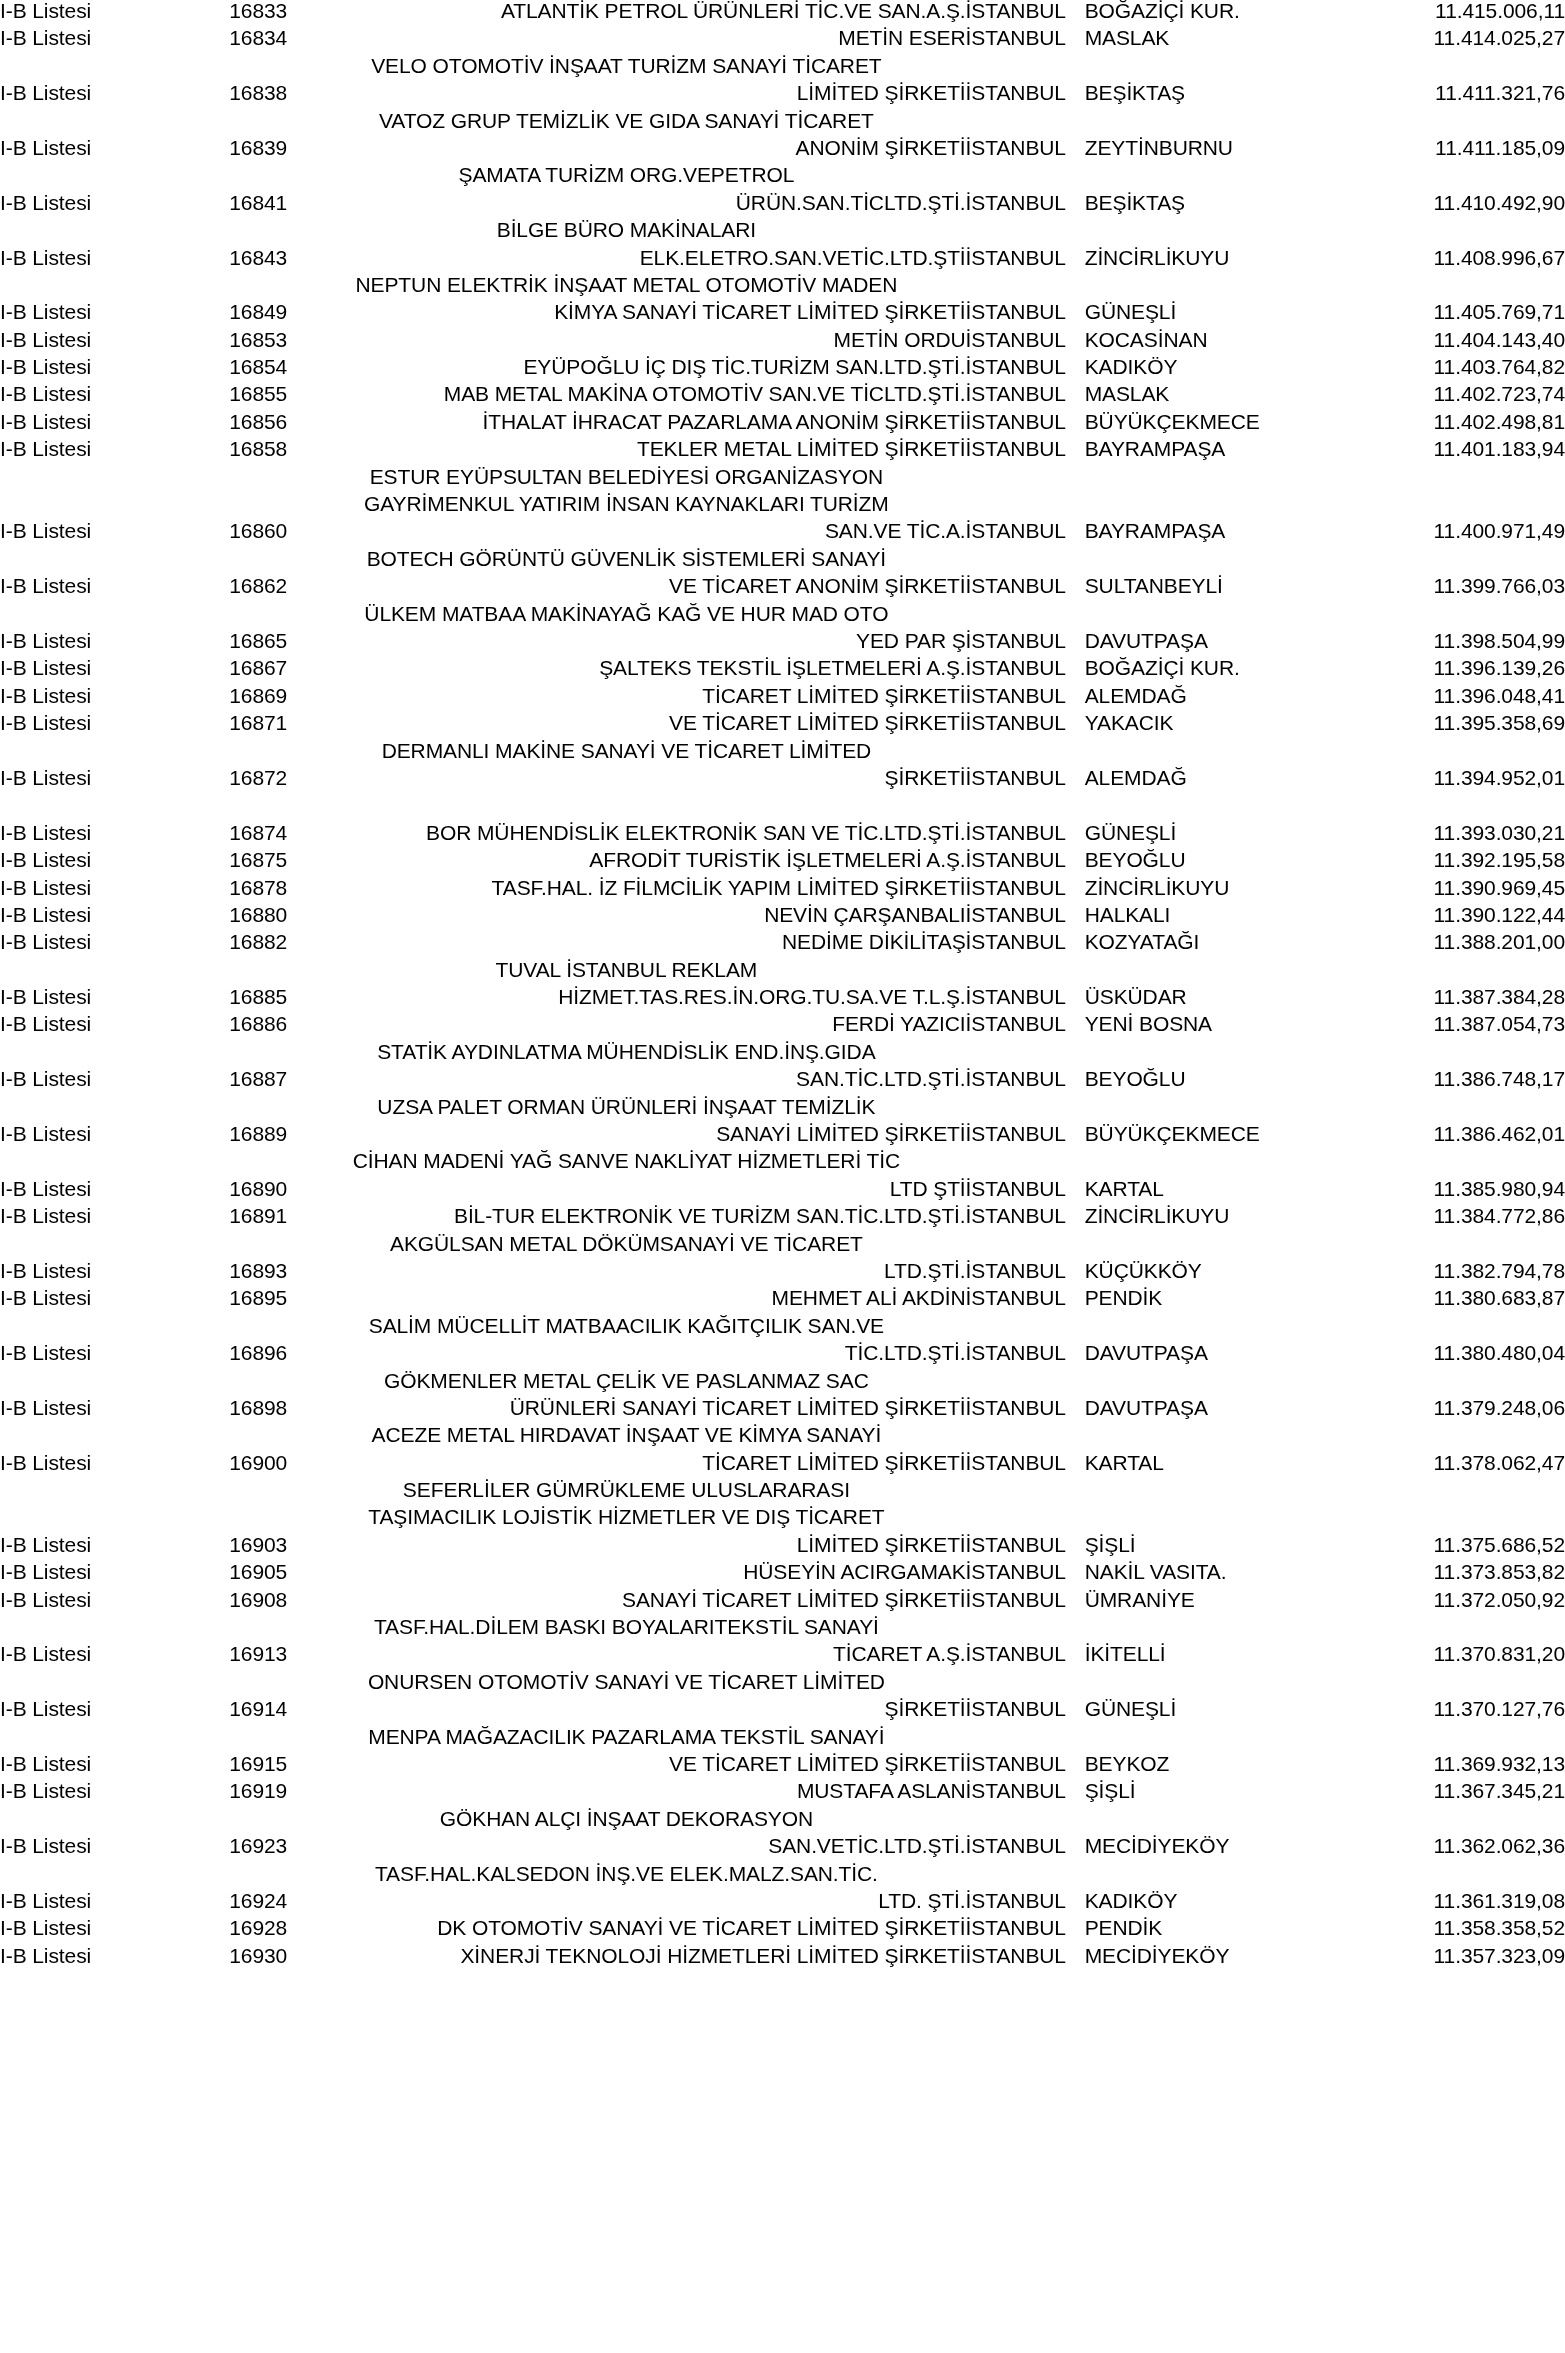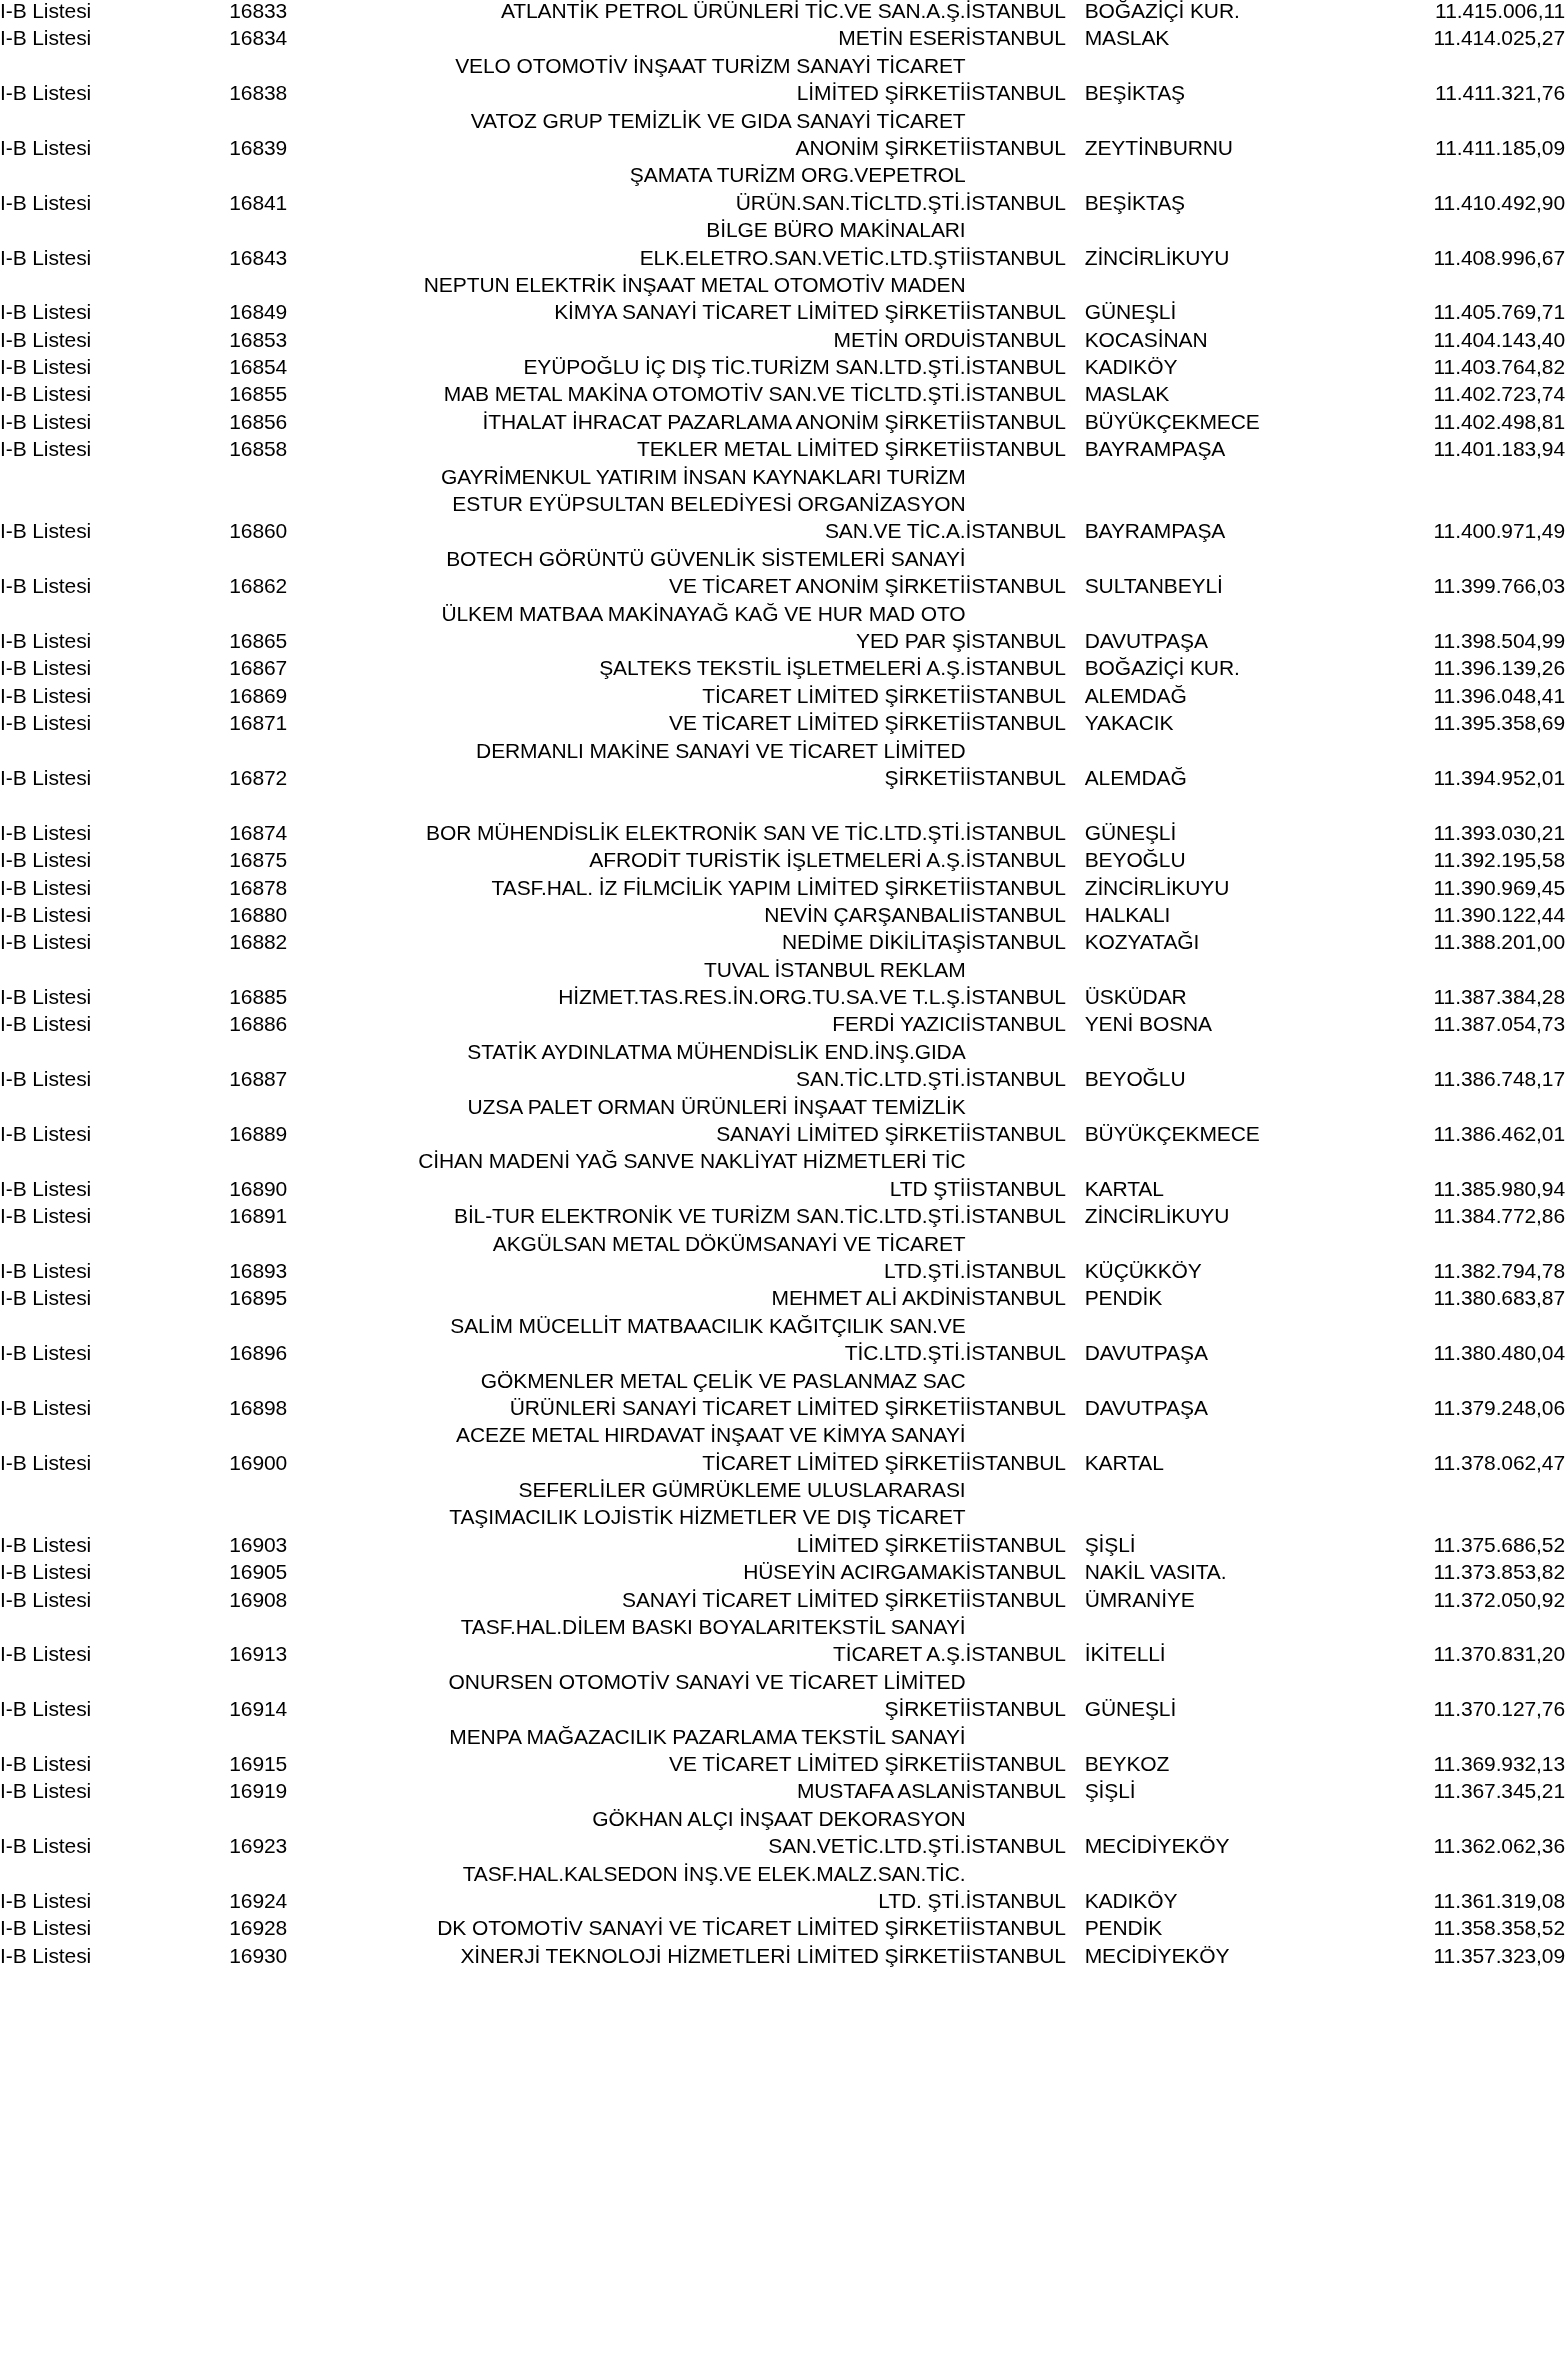--- a/index.html
+++ b/index.html
@@ -49,21 +49,21 @@
   .cell-name  { text-align: right; }
   .cell-city  { text-align: left; }
   .cell-dist  { text-align: left; }
   .cell-amt   { text-align: right; padding-right: 4.6px; }
 
   tr.row-main td { height: 27.4px; }
   tr.row-cont td { height: 27.4px; }
   tr.row-gap  td { height: 27.4px; }
 
   .cont-name {
-    text-align: right;
+    text-align: center;
     padding-left: 0;
   }
 </style>
 </head>
 <body>
 
 <div class="sheet">
   <table class="listing">
     <colgroup>
       <col class="c-list">
@@ -206,29 +206,29 @@
           <td class="cell-list">I-B Listesi</td>
           <td class="cell-no">16858</td>
           <td class="cell-name">TEKLER METAL LİMİTED ŞİRKETİ</td>
           <td class="cell-city">İSTANBUL</td>
           <td class="cell-dist">BAYRAMPAŞA</td>
           <td class="cell-amt">11.401.183,94</td>
         </tr>
         <tr class="row-cont">
           <td class="cell-list"></td>
           <td class="cell-no"></td>
+          <td class="cont-name">ESTUR EYÜPSULTAN BELEDİYESİ ORGANİZASYON</td>
+          <td class="cell-city"></td>
+          <td class="cell-dist"></td>
+          <td class="cell-amt"></td>
+        </tr>
+        <tr class="row-cont">
+          <td class="cell-list"></td>
+          <td class="cell-no"></td>
           <td class="cont-name">GAYRİMENKUL YATIRIM İNSAN KAYNAKLARI TURİZM</td>
-          <td class="cell-city"></td>
-          <td class="cell-dist"></td>
-          <td class="cell-amt"></td>
-        </tr>
-        <tr class="row-cont">
-          <td class="cell-list"></td>
-          <td class="cell-no"></td>
-          <td class="cont-name">ESTUR EYÜPSULTAN BELEDİYESİ ORGANİZASYON</td>
           <td class="cell-city"></td>
           <td class="cell-dist"></td>
           <td class="cell-amt"></td>
         </tr>
         <tr class="row-main">
           <td class="cell-list">I-B Listesi</td>
           <td class="cell-no">16860</td>
           <td class="cell-name">SAN.VE TİC.A.</td>
           <td class="cell-city">İSTANBUL</td>
           <td class="cell-dist">BAYRAMPAŞA</td>

